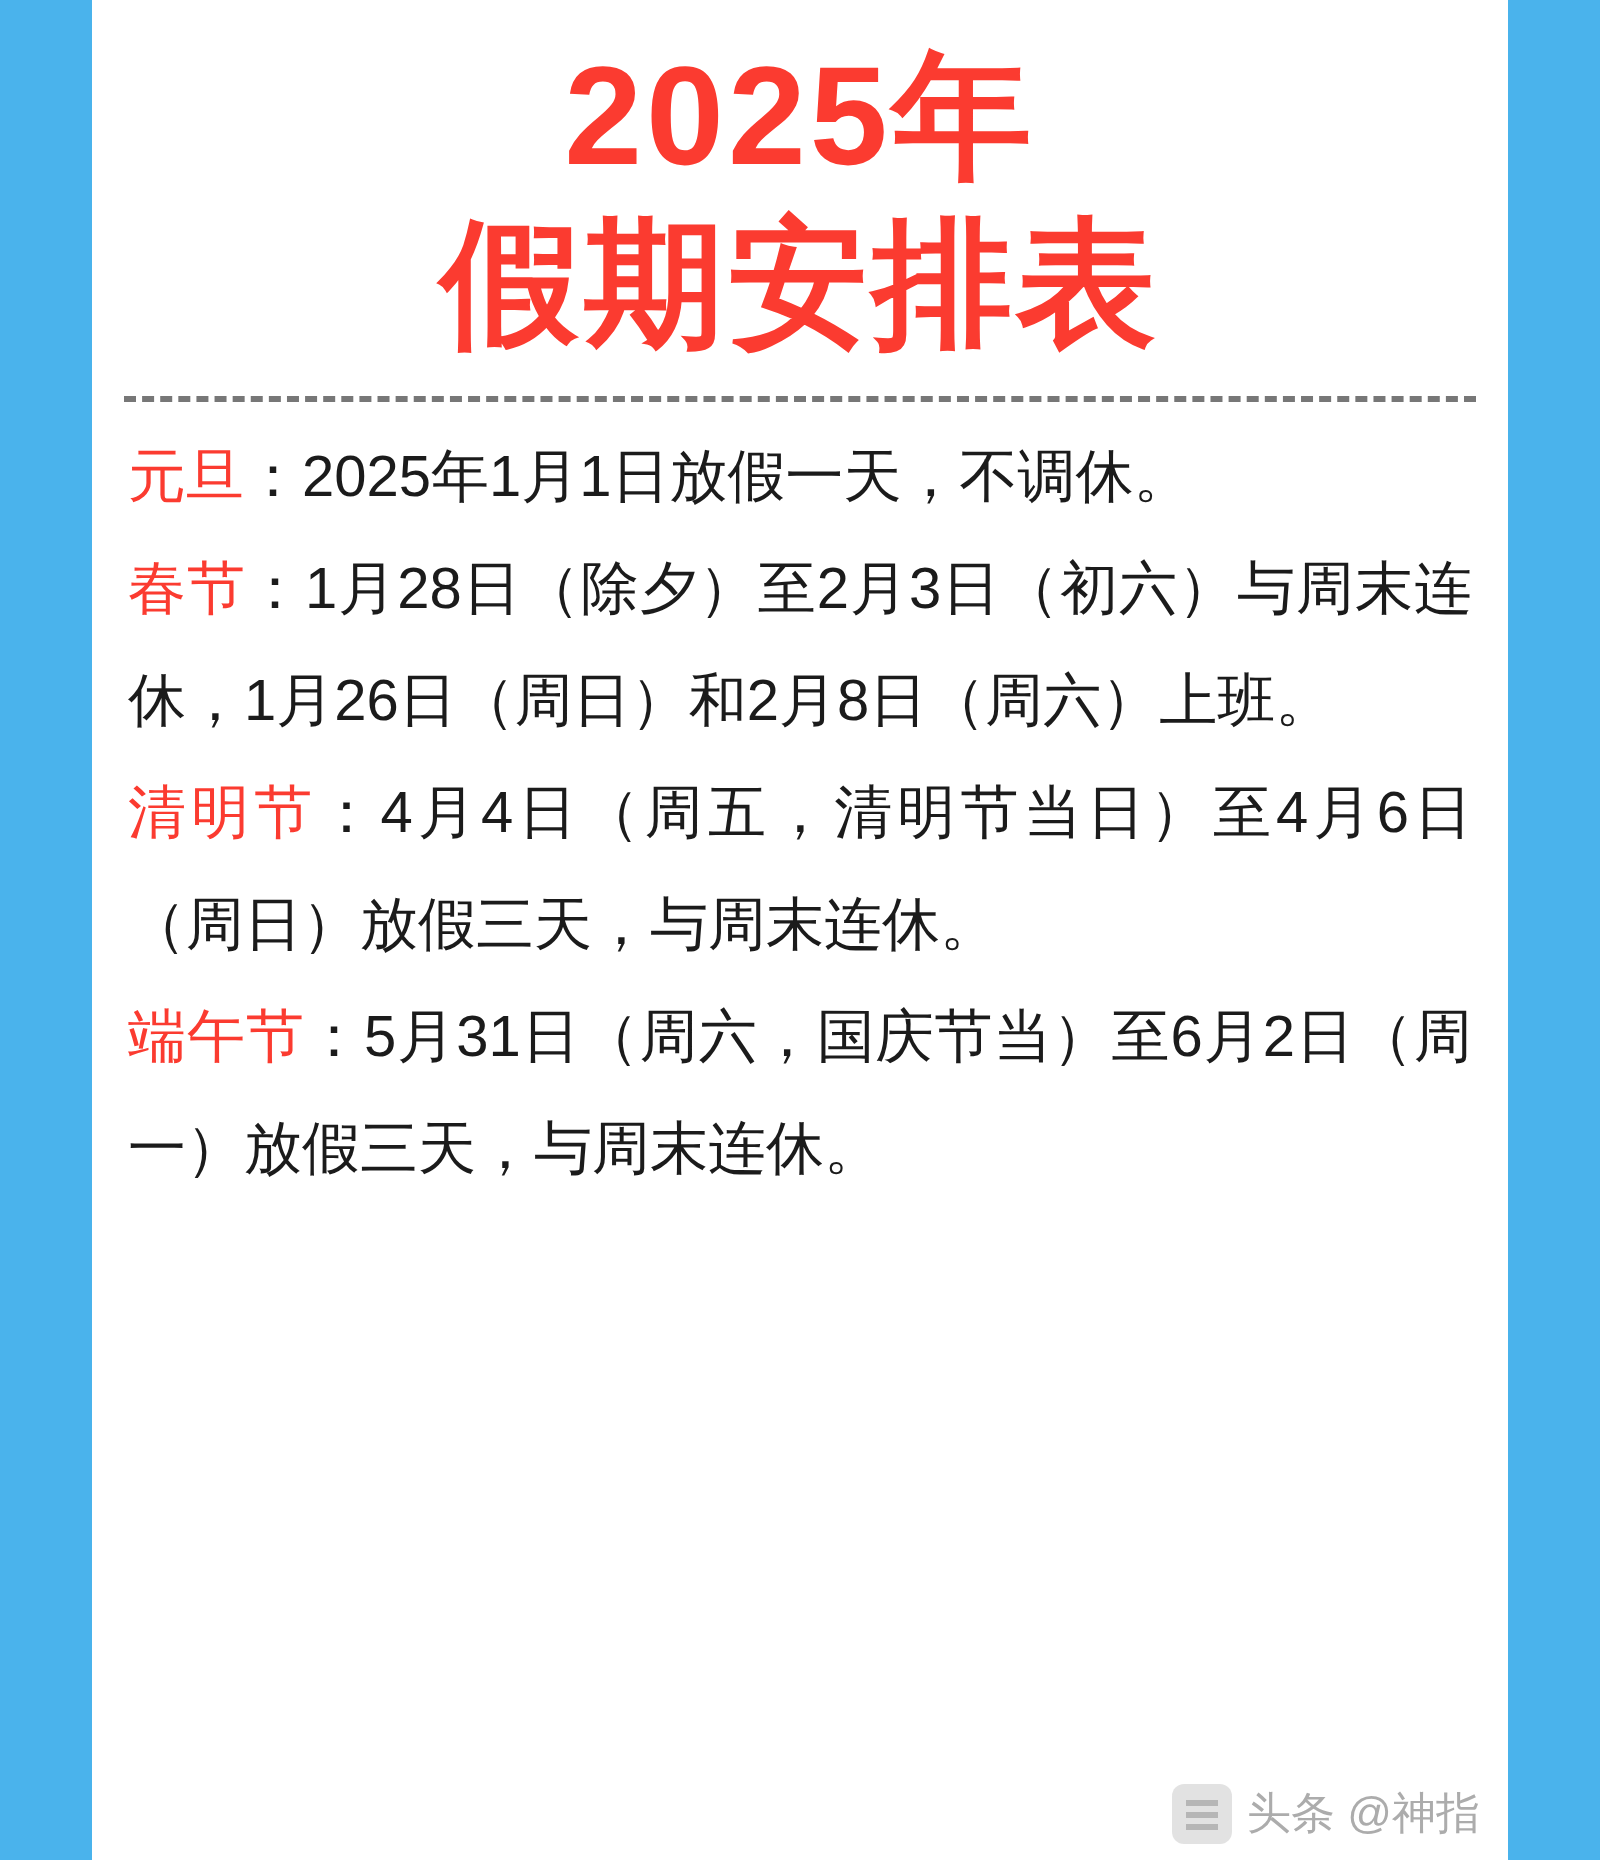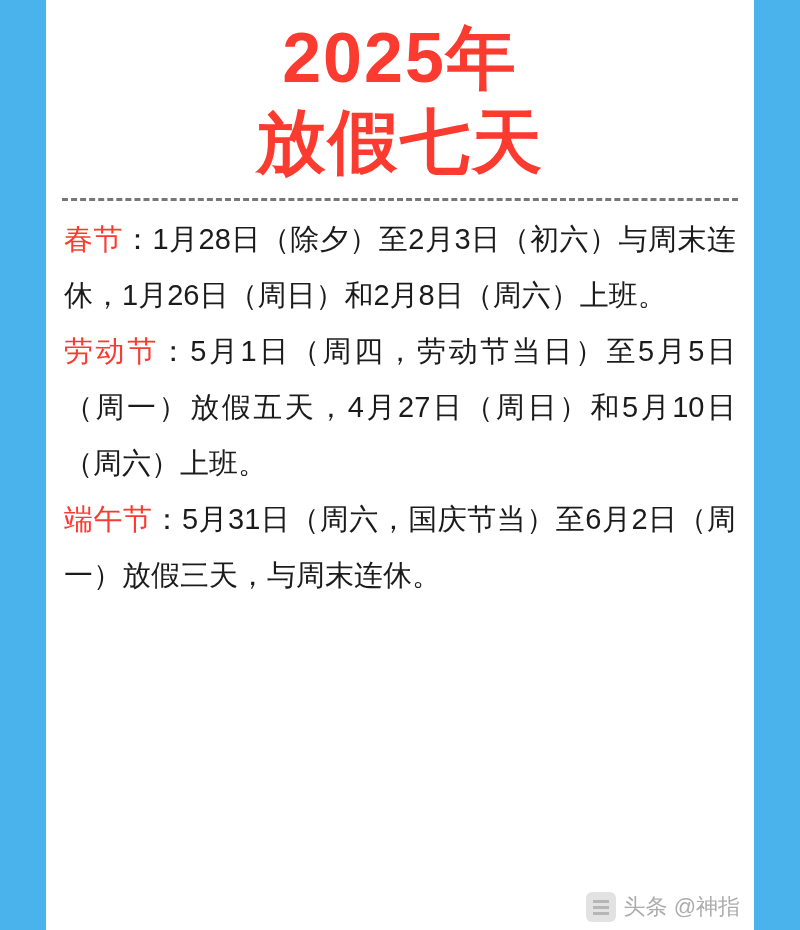--- a/index.html
+++ b/index.html
@@ -98,36 +98,39 @@
   }
 </style>
 </head>
 <body>
 
 <div class="page">
   <div class="card">
 
     <div class="title-block">
       <div class="title-line">2025年</div>
-      <div class="title-line">放假七天</div>
+      <div class="title-line">假期安排表</div>
     </div>
 
     <div class="divider"></div>
 
     <div class="entries">
 
+      <div class="entry">
+        <span class="label">元旦</span><span class="sep">：</span><span class="body">2025年1月1日放假一天，不调休。</span>
+      </div>
 
       <div class="entry">
         <span class="label">春节</span><span class="sep">：</span><span class="body">1月28日（除夕）至2月3日（初六）与周末连休，1月26日（周日）和2月8日（周六）上班。</span>
       </div>
 
+      <div class="entry">
+        <span class="label">清明节</span><span class="sep">：</span><span class="body">4月4日（周五，清明节当日）至4月6日（周日）放假三天，与周末连休。</span>
+      </div>
 
-      <div class="entry">
-        <span class="label">劳动节</span><span class="sep">：</span><span class="body">5月1日（周四，劳动节当日）至5月5日（周一）放假五天，4月27日（周日）和5月10日（周六）上班。</span>
-      </div>
 
       <div class="entry">
         <span class="label">端午节</span><span class="sep">：</span><span class="body">5月31日（周六，国庆节当）至6月2日（周一）放假三天，与周末连休。</span>
       </div>
 
 
     </div>
 
     <div class="watermark">
       <span class="wm-logo"></span>

